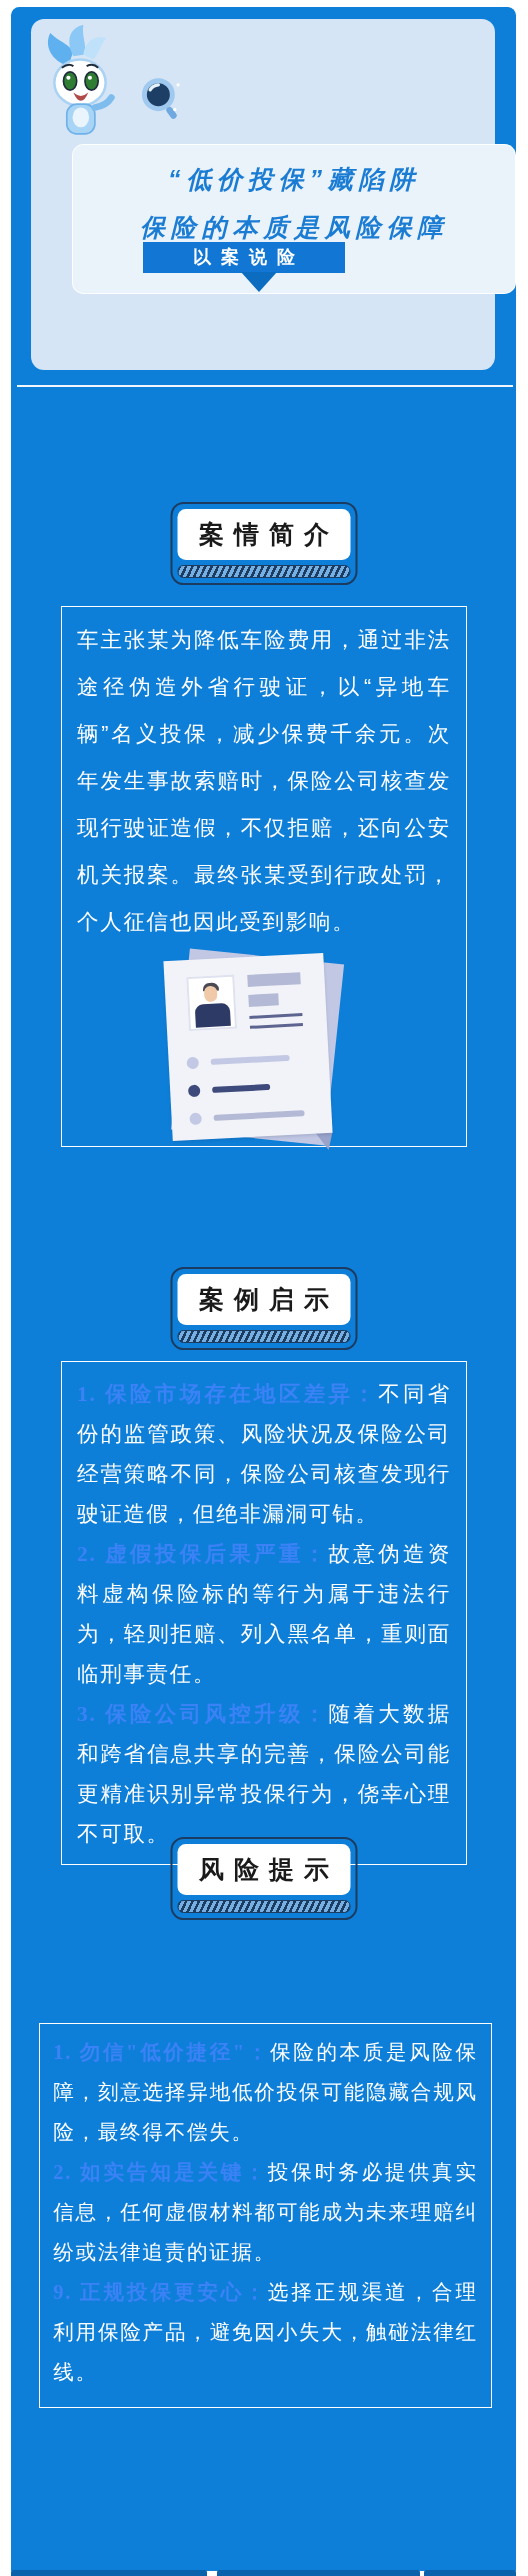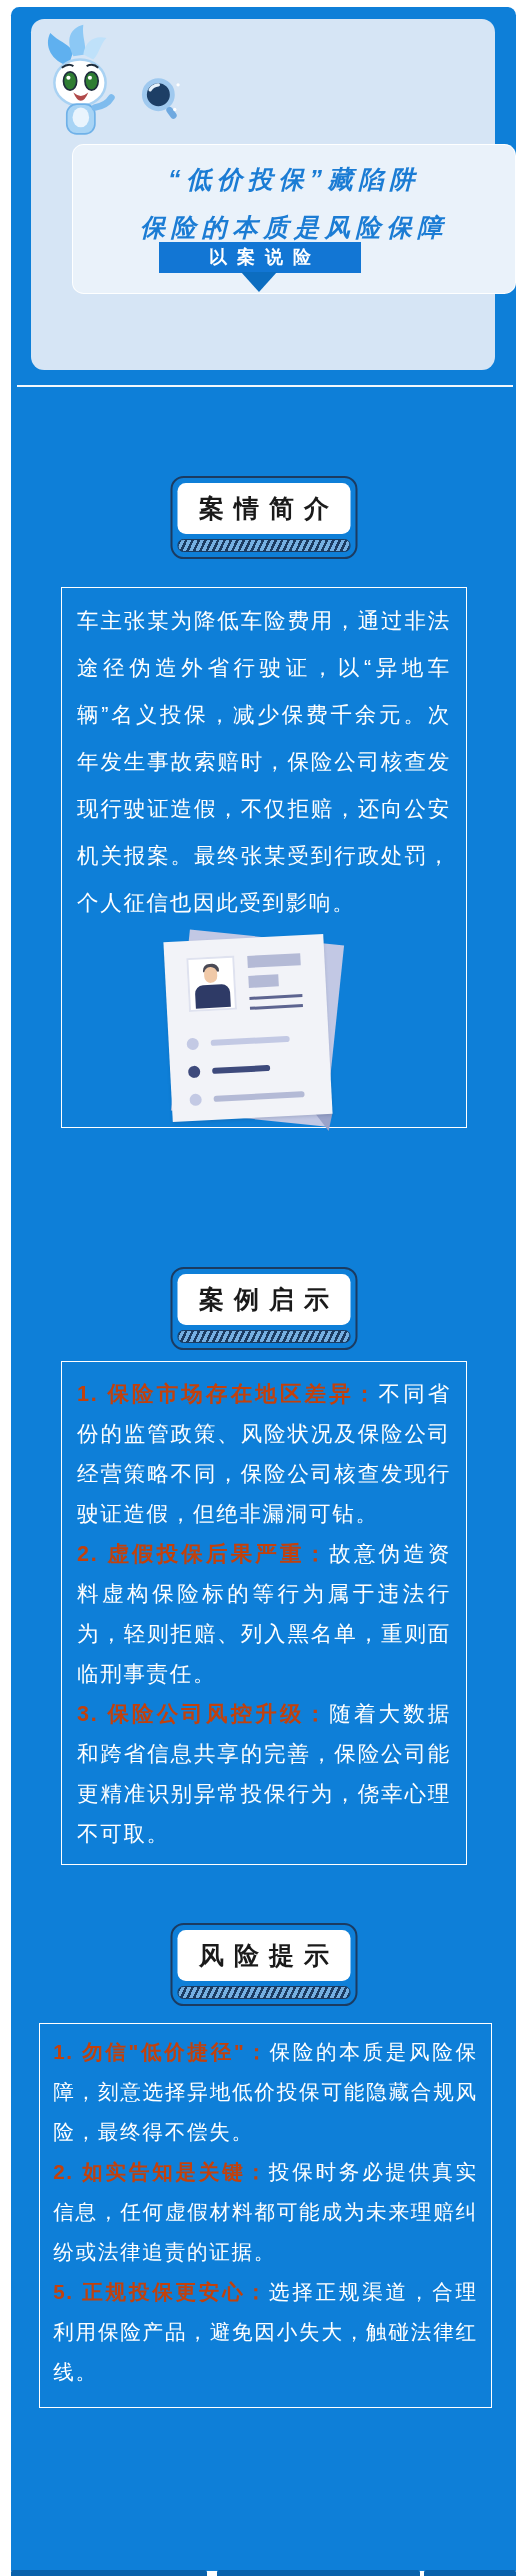--- a/index.html
+++ b/index.html
@@ -28,28 +28,28 @@
   .separator{position:absolute;left:16.5px;top:385px;width:496px;height:1.7px;background:rgba(255,255,255,.95);}
   
   .stamp{position:absolute;left:50%;transform:translateX(-50%);width:173px;
          border:2.5px solid #1b3b61;border-radius:13.2px;padding:5px;box-sizing:content-box;}
   .stamp-white{background:#ffffff;border-radius:8.3px;height:51px;display:flex;align-items:center;justify-content:center;
          font-size:25px;font-weight:bold;color:#1a1a1a;letter-spacing:10px;text-indent:10px;white-space:nowrap;}
   .stamp-hatch{margin-top:5px;height:10.7px;border-radius:5.8px;border:0.8px solid #1b3b61;
          background:repeating-linear-gradient(115deg,#1b3b61 0 2.5px,#76b0e2 2.5px 5.8px);}
   
   .obox{position:absolute;border:1.7px solid #ffffff;box-sizing:border-box;}
-  .obox.b1{left:61px;top:587px;width:406px;height:541px;padding:10px 15px;}
+  .obox.b1{left:61px;top:606px;width:406px;height:541px;padding:10px 15px;}
   .obox.b2{left:61px;top:1361px;width:406px;height:504px;padding:11.6px 15px;}
   .obox.b3{left:39px;top:2023px;width:453px;height:385px;padding:8.3px 13.2px;}
   .body-text{color:#ffffff;font-size:21.5px;letter-spacing:1.7px;text-align:justify;}
   .b1 .body-text{line-height:47px;}
   .b2 .body-text{line-height:40px;}
   .b3 .body-text{font-size:20.6px;line-height:40px;}
-  .hl{color:#c2410c;font-weight:bold;}
+  .hl{color:#3b82f6;font-weight:bold;font-family:Liberation Serif, serif;}
   
   .illus{position:absolute;left:186px;top:931px;width:165px;height:191px;}
   .sheet-back{position:absolute;left:11.6px;top:1.7px;width:155px;height:182px;background:#c2c8e4;transform:rotate(6deg);}
   .fold{position:absolute;right:-5px;bottom:-3.3px;width:0;height:0;border-left:21.5px solid transparent;border-top:18px solid #9aa3c9;transform:rotate(6deg);}
   .sheet-front{position:absolute;left:0;top:3.3px;width:160px;height:180px;background:#f2f3f8;transform:rotate(-3deg);
                box-shadow:0 1.7px 3.3px rgba(20,40,80,.15);}
   .photo{position:absolute;left:21.5px;top:16.5px;width:48px;height:54px;background:#ffffff;border:2.5px solid #dfe2ef;box-sizing:border-box;overflow:hidden;}
   .head{position:absolute;left:15.7px;top:8.3px;width:13.2px;height:16.5px;border-radius:6.6px;background:#f0c9a8;}
   .hair{position:absolute;left:14px;top:5px;width:16.5px;height:8.3px;border-radius:6.6px 6.6px 0 0;background:#4a4a55;}
   .torso{position:absolute;left:5px;top:26.4px;width:35px;height:23px;border-radius:8.3px 8.3px 0 0;background:#2e3a66;}
@@ -95,27 +95,27 @@
         <path d="M16 20 a13 13 0 0 1 10 -6" stroke="#e6f2fc" stroke-width="4" fill="none" stroke-linecap="round"></path>
         <rect x="38" y="40" width="8" height="16" rx="4" fill="#6fa9e0" transform="rotate(-35 42 48)"></rect>
         <circle cx="50" cy="14" r="2" fill="#ffffff"></circle>
         <circle cx="46" cy="44" r="2" fill="#ffffff"></circle>
       </svg>
     </div>
     <div class="title-box">
       <div class="title-line l1">“低价投保”藏陷阱</div>
       <div class="title-line">保险的本质是风险保障</div>
     </div>
-    <div class="ribbon" style="left:128px;top:223px;">以案说险</div>
+    <div class="ribbon" style="left:112px;top:223px;">以案说险</div>
     <div class="ribbon-triangle" style="left:210px;top:253px;"></div>
   </div>
 
   <div class="separator"></div>
 
-  <div class="stamp" style="top:476px;">
+  <div class="stamp" style="top:502px;">
     <div class="stamp-white">案情简介</div>
     <div class="stamp-hatch"></div>
   </div>
 
   <div class="obox b1">
     <div class="body-text">车主张某为降低车险费用，通过非法途径伪造外省行驶证，以“异地车辆”名义投保，减少保费千余元。次年发生事故索赔时，保险公司核查发现行驶证造假，不仅拒赔，还向公安机关报案。最终张某受到行政处罚，个人征信也因此受到影响。</div>
     <div class="illus" style="left:106px;top:347px;">
       <div class="sheet-back">
           <div class="fold"></div>
         </div>
@@ -149,28 +149,28 @@
     <div class="stamp-white">案例启示</div>
     <div class="stamp-hatch"></div>
   </div>
 
   <div class="obox b2">
     <div class="body-text"><span class="hl">1. 保险市场存在地区差异：</span><span>不同省份的监管政策、风险状况及保险公司经营策略不同，保险公司核查发现行驶证造假，但绝非漏洞可钻。</span></div>
     <div class="body-text"><span class="hl">2. 虚假投保后果严重：</span><span>故意伪造资料虚构保险标的等行为属于违法行为，轻则拒赔、列入黑名单，重则面临刑事责任。</span></div>
     <div class="body-text"><span class="hl">3. 保险公司风控升级：</span><span>随着大数据和跨省信息共享的完善，保险公司能更精准识别异常投保行为，侥幸心理不可取。</span></div>
   </div>
 
-  <div class="stamp" style="top:1923px;">
+  <div class="stamp" style="top:1837px;">
     <div class="stamp-white">风险提示</div>
     <div class="stamp-hatch"></div>
   </div>
 
   <div class="obox b3">
     <div class="body-text"><span class="hl">1. 勿信"低价捷径"：</span><span>保险的本质是风险保障，刻意选择异地低价投保可能隐藏合规风险，最终得不偿失。</span></div>
     <div class="body-text"><span class="hl">2. 如实告知是关键：</span><span>投保时务必提供真实信息，任何虚假材料都可能成为未来理赔纠纷或法律追责的证据。</span></div>
-    <div class="body-text"><span class="hl">5. 正规投保更安心：</span><span>选择正规渠道，合理利用保险产品，避免因小失大，触碰法律红线。</span></div>
+    <div class="body-text"><span class="hl">9. 正规投保更安心：</span><span>选择正规渠道，合理利用保险产品，避免因小失大，触碰法律红线。</span></div>
   </div>
 
   <div class="bstrip" style="left:10.7px;width:196px;"></div>
   <div class="bstrip" style="left:217px;width:203px;"></div>
   <div class="bstrip" style="left:424px;width:92px;"></div>
 </div>
 
 
 </body></html>

